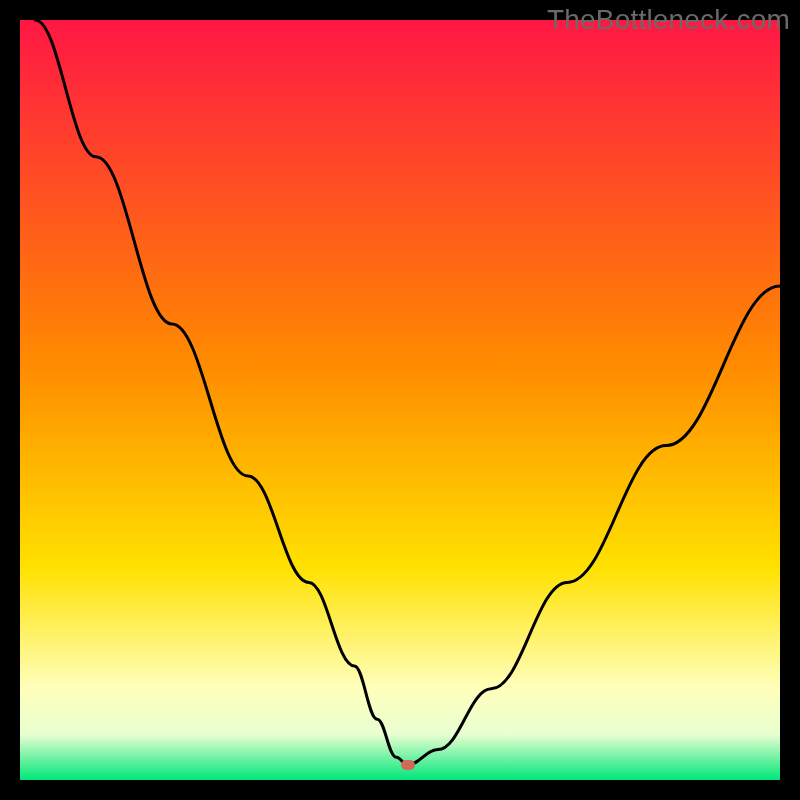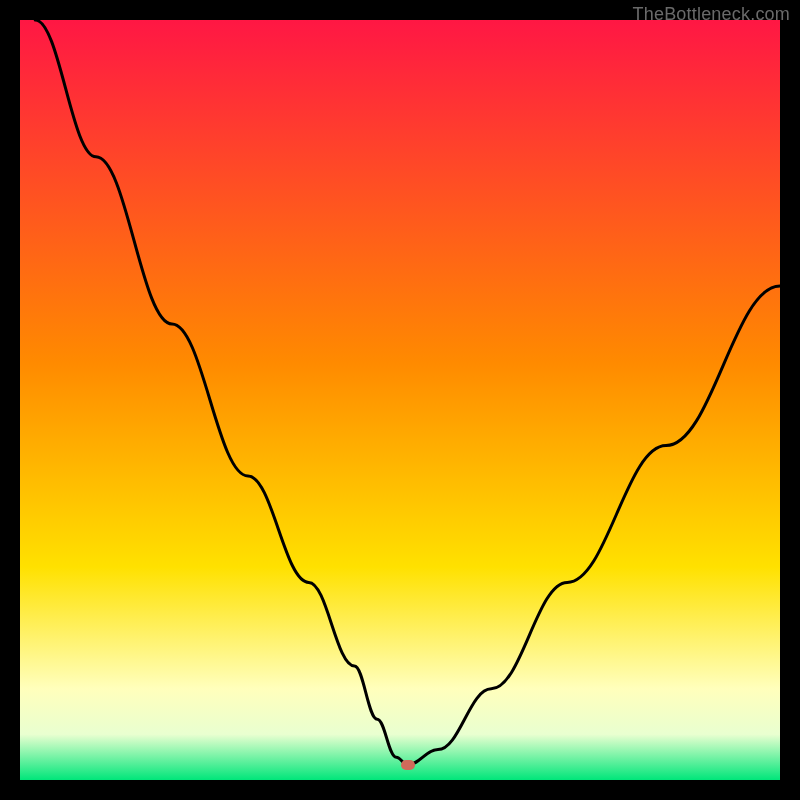--- a/index.html
+++ b/index.html
@@ -1,16 +1,16 @@
 <!DOCTYPE html>
 <html><head>
 <meta charset="utf-8">
 <style>
   html,body{margin:0;padding:0;width:800px;height:800px;background:#000;overflow:hidden;font-family:Arial,Helvetica,sans-serif}
-  .watermark{position:absolute;top:4px;right:10px;color:#6a6a6a;font-size:18px;letter-spacing:.2px;z-index:10}
+  .watermark{position:absolute;top:4px;right:10px;color:#6a6a6a;font-size:28px;letter-spacing:.2px;z-index:10}
   .plot{position:absolute;left:20px;top:20px;width:760px;height:760px;overflow:hidden}
   .gradient{position:absolute;inset:0}
   svg.curve{position:absolute;left:0;top:0;width:760px;height:760px}
   .marker{position:absolute;width:14px;height:10px;background:#cf6a5a;border-radius:5px;transform:translate(-50%,-50%)}
 </style>
 </head>
 <body>
 
 <div class="watermark">TheBottleneck.com</div>
 

